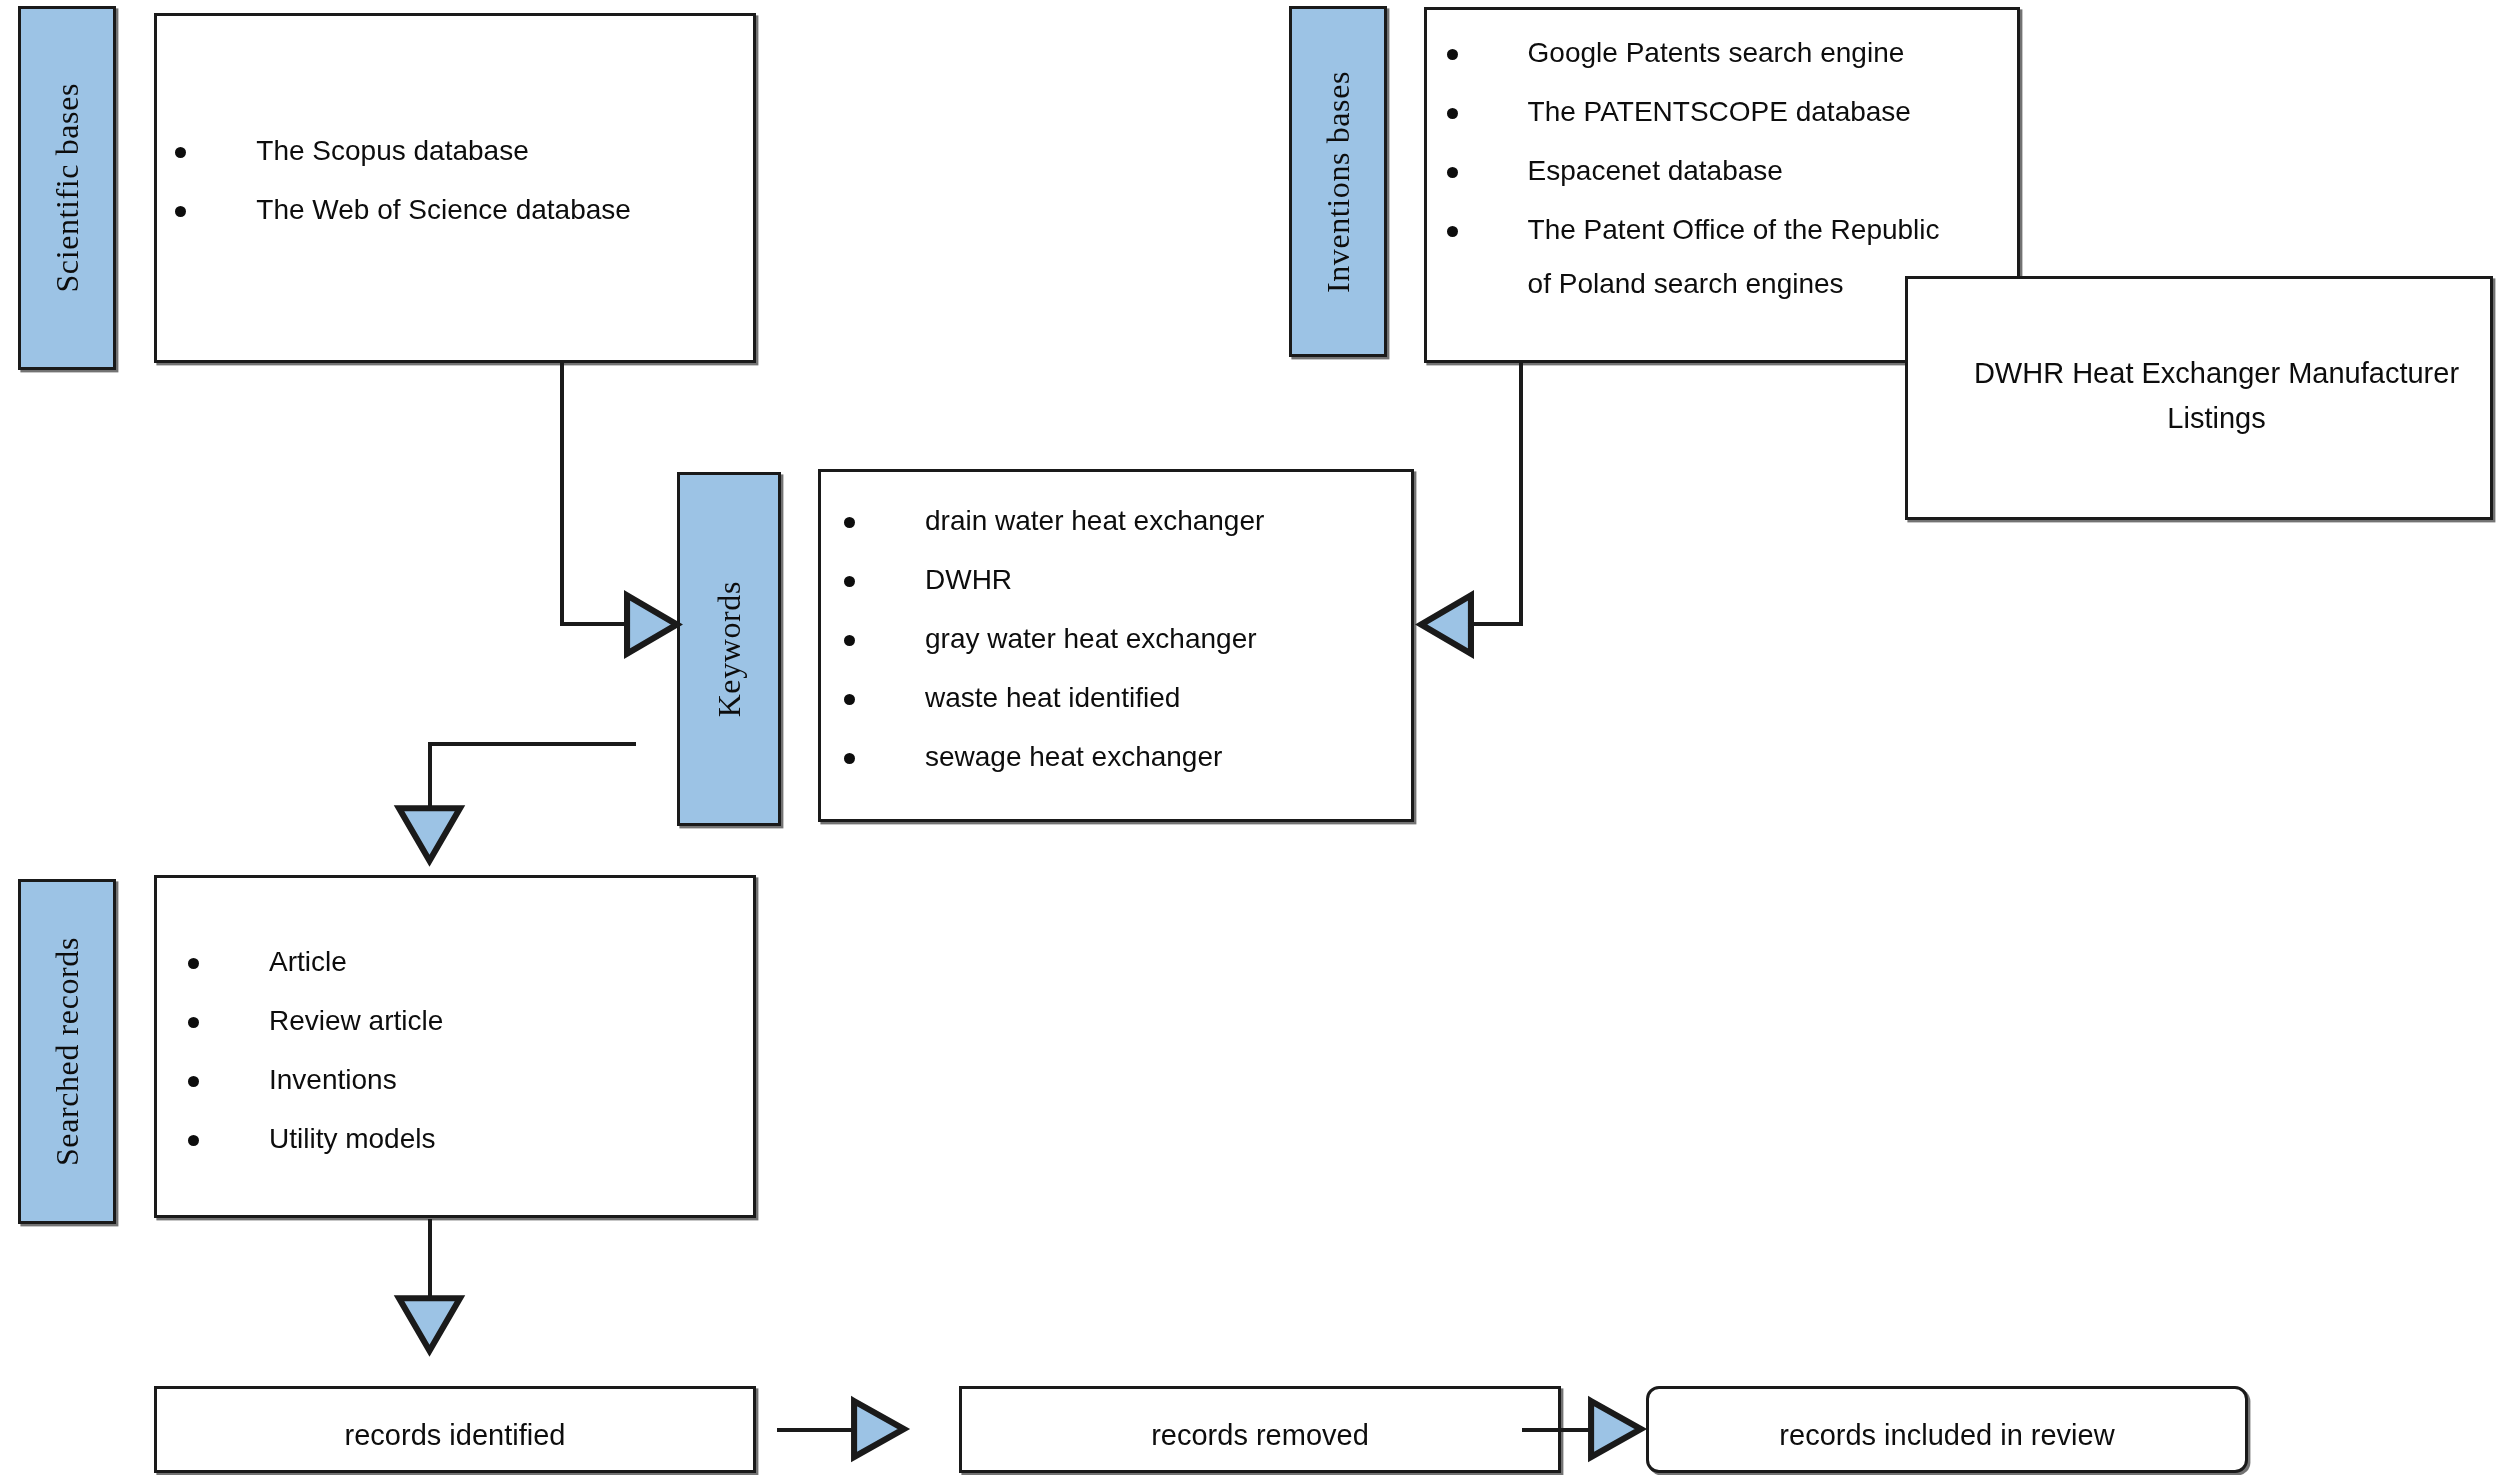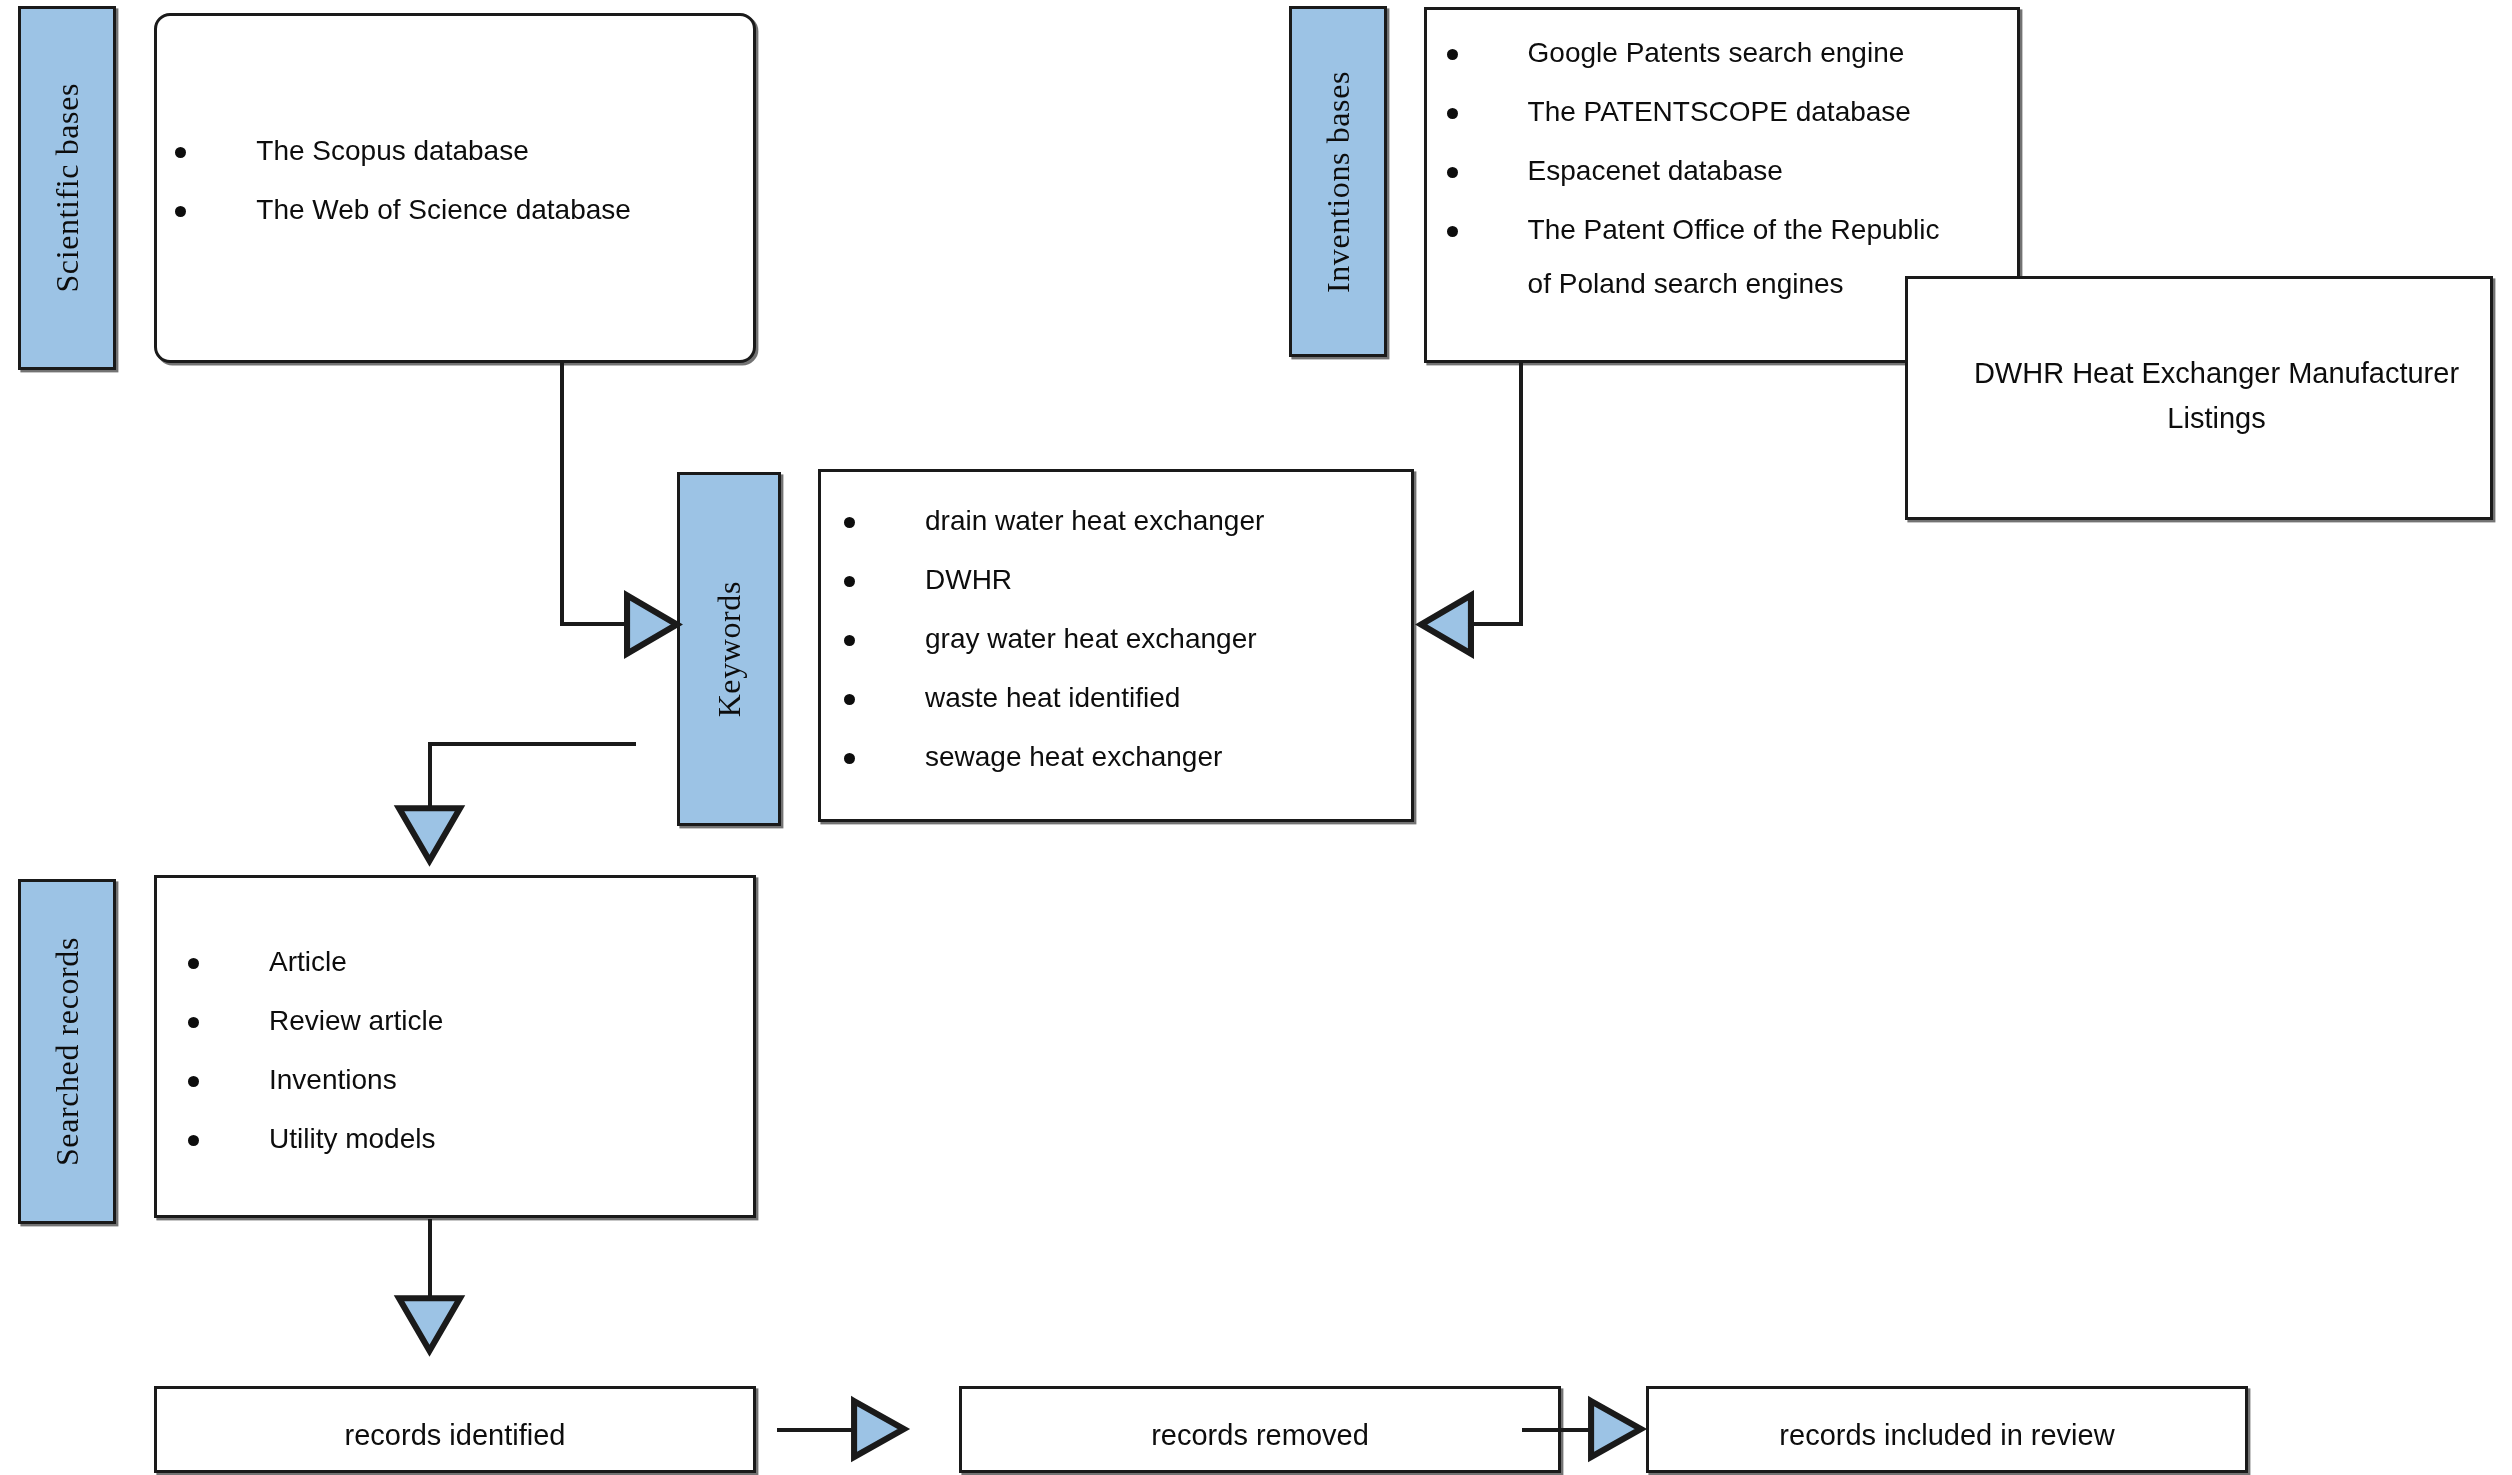--- a/index.html
+++ b/index.html
@@ -109,21 +109,21 @@
 </style>
 </head>
 <body>
 
 <div id="canvas">
 
   <div class="vlabel" style="left:18.3px; top:6.1px; width:98px; height:364px;">
     <span>Scientific bases</span>
   </div>
 
-  <div class="box shadowed" style="left:154px; top:13.4px; width:602px; height:350px;border-radius:16px;">
+  <div class="box shadowed" style="left:154px; top:13.4px; width:602px; height:350px;">
     <ul class="blist" style="left:18.3px; top:121px;">
       <li>
         <span class="bullet"></span>
         <span>The Scopus database</span>
       </li>
       <li>
         <span class="bullet"></span>
         <span>The Web of Science database</span>
       </li>
     </ul>
@@ -217,21 +217,21 @@
         <span class="bullet"></span>
         <span>Utility models</span>
       </li>
     </ul>
   </div>
 
   <div class="box shadowed" style="left:911px; top:1386px; width:602px; height:87px;margin-left:48px;">
     <div class="ctext" style="top:24.4px;">records removed</div>
   </div>
 
-  <div class="box shadowed" style="left:1646px; top:1386px; width:602px; height:87px;">
+  <div class="box shadowed" style="left:1646px; top:1386px; width:602px; height:87px;border-radius:13px;">
     <div class="ctext" style="top:24.4px;">records included in review</div>
   </div>
 
   <div class="vline" style="left:560px; top:363px; height:263px;"></div>
   <div class="hline" style="left:560px; top:622px; width:67px;"></div>
   <div class="arrow" style="left:624px; top:592px;">
     <svg width="56" height="65" viewBox="0 0 92 106">
       <polygon points="5,5 87,53 5,101" fill="#9CC3E5" stroke="#1a1a1a" stroke-width="10" stroke-linejoin="miter"></polygon>
     </svg>
   </div>

